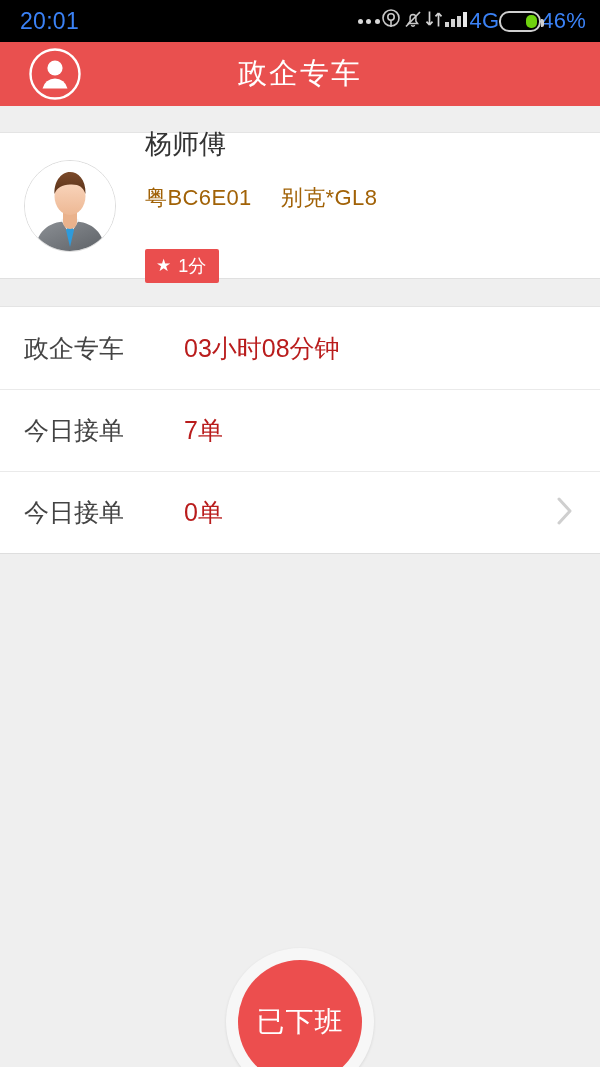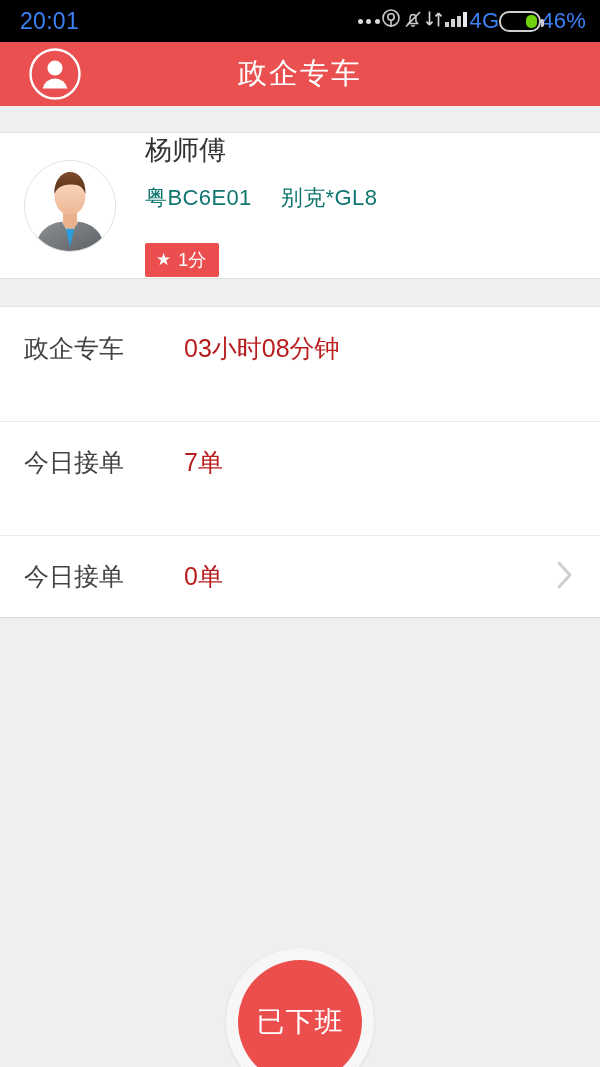--- a/index.html
+++ b/index.html
@@ -53,38 +53,38 @@
 
   
   .card {
     background:#fff; height:147px; display:flex; align-items:center;
     padding:0 24px; border-top:1px solid #e4e4e4; border-bottom:1px solid #e0e0e0;
   }
   .avatar-wrap {
     width:92px; height:92px; border-radius:50%; overflow:hidden;
     border:1px solid #dcdcdc; flex:0 0 auto; background:#fff;
   }
-  .profile-info { margin-left:29px; display:flex; flex-direction:column; gap:8px; }
+  .profile-info { margin-left:29px; display:flex; flex-direction:column; gap:14px; }
   .driver-name { font-size:27px; color:#333; line-height:1.2; margin-bottom:8px; }
-  .driver-meta { font-size:22px; color:#0f766e; letter-spacing:.4px; margin-bottom:22px; }
+  .driver-meta { font-size:22px; color:#a16207; letter-spacing:.4px; margin-bottom:22px; }
   .driver-meta .sep { display:inline-block; width:16px; }
   .rating-badge {
     background:#ea4e4e; color:#fff; font-size:18px;
     display:inline-flex; align-items:center; gap:7px;
     padding:5px 13px 5px 11px; border-radius:2px; align-self:flex-start;
   }
   .rating-star { font-size:17px; line-height:1; }
 
   
   .list { background:#fff; border-top:1px solid #e4e4e4; border-bottom:1px solid #dedede; }
   .list-row {
     height:82px; display:flex; align-items:center; padding:0 24px;
     position:relative;
   }
-  .list-row + .list-row { border-top:1px solid #eaeaea;margin-top:32px; }
+  .list-row + .list-row { border-top:1px solid #eaeaea; }
   .row-label { font-size:25px; color:#444; min-width:142px; }
   .row-value { font-size:25px; color:#b91c1c; margin-left:18px; }
   .row-chevron { margin-left:auto; }
 
   
   .duty-wrap {
     position:absolute; left:0; right:0; top:948px;
     display:flex; justify-content:center;
   }
   .duty-ring {

